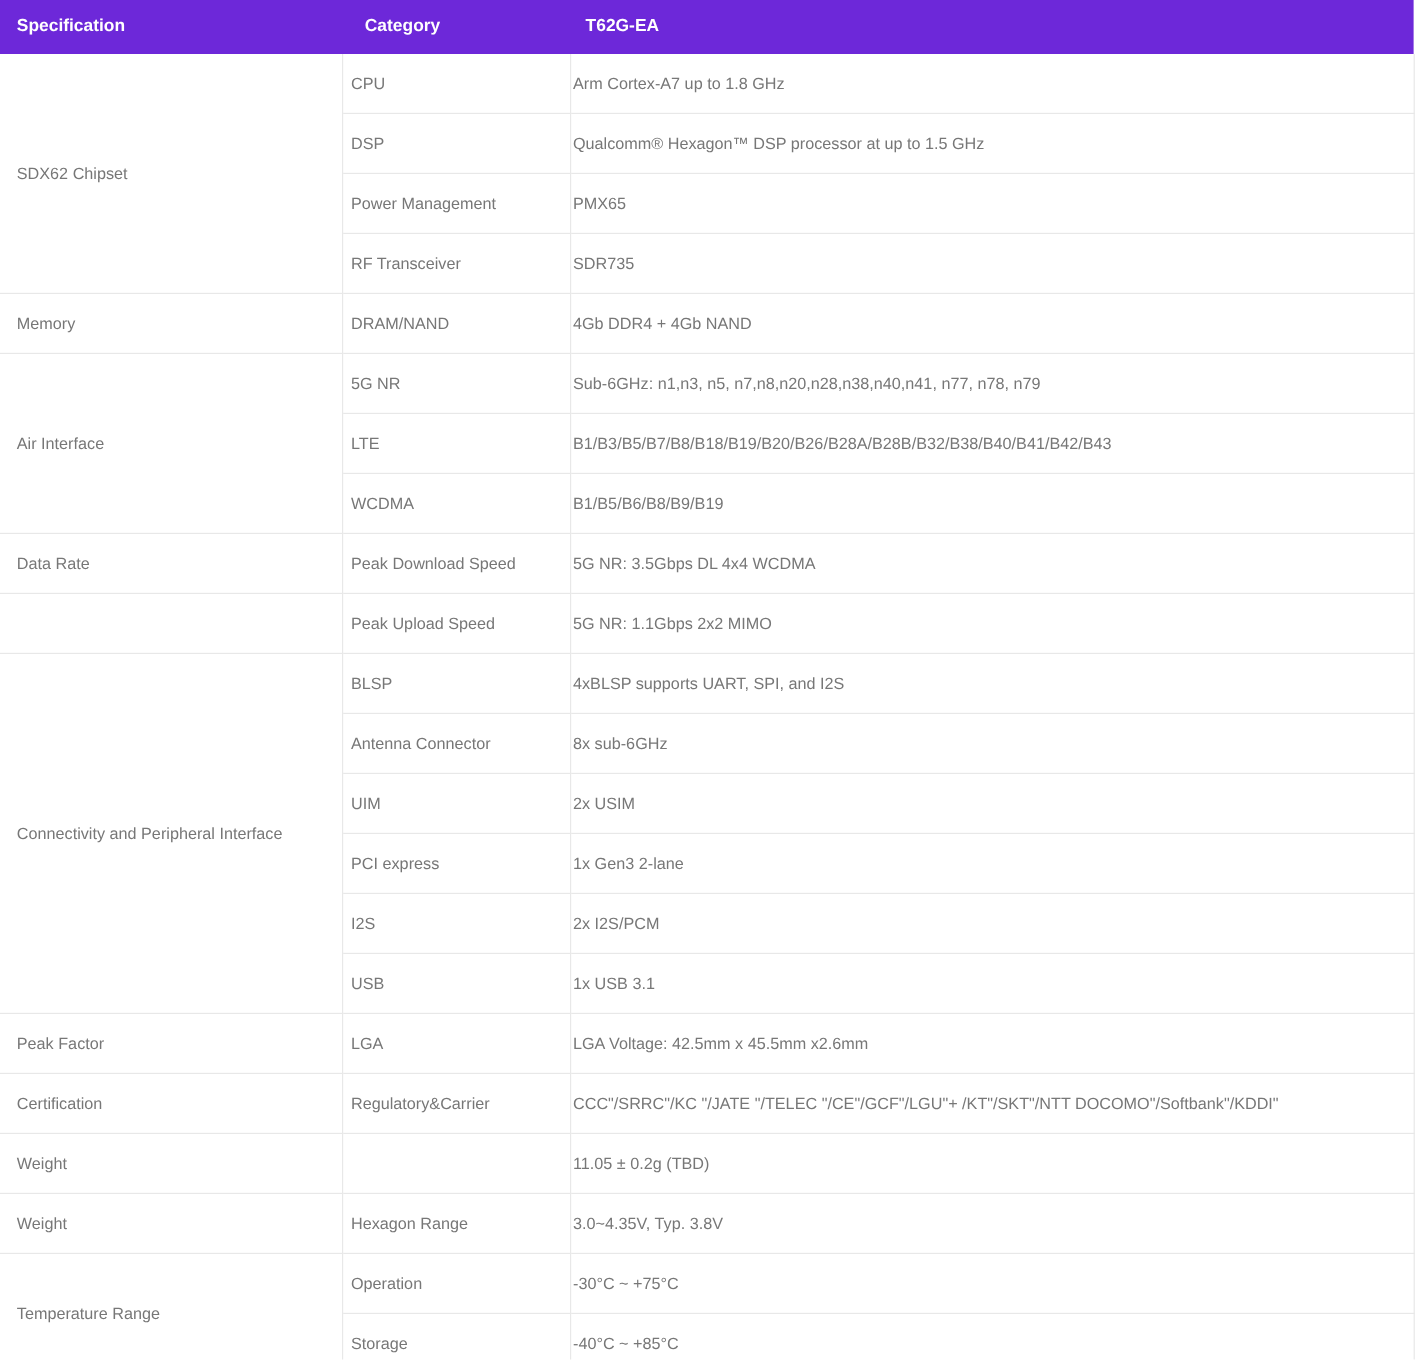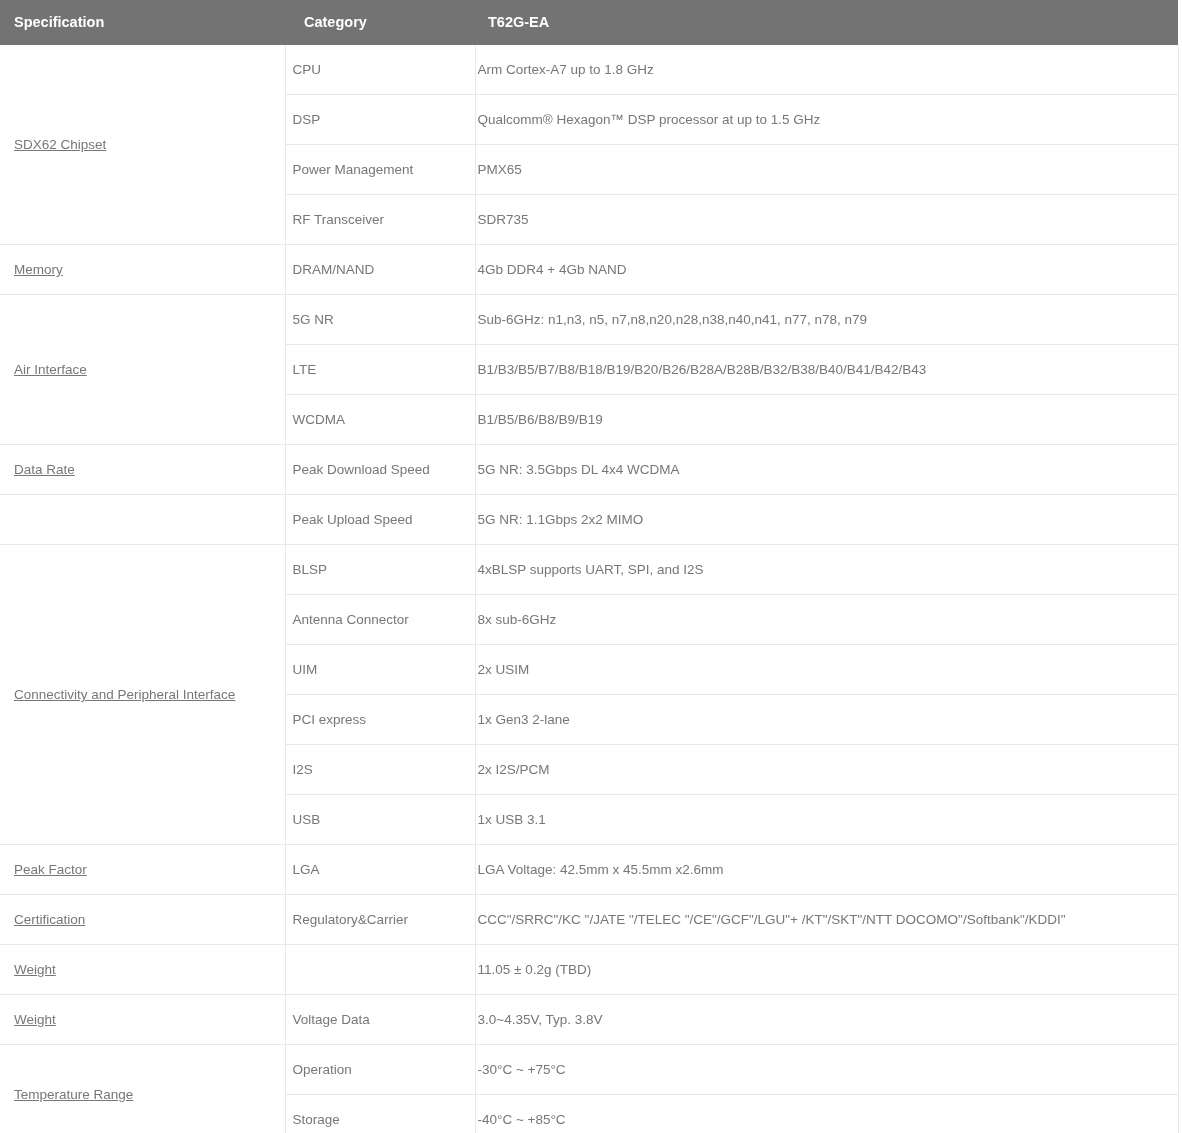--- a/index.html
+++ b/index.html
@@ -18,21 +18,21 @@
   #spec-table {
     width: 1178px;
     border-collapse: collapse;
     table-layout: fixed;
   }
   #spec-table col.c-spec     { width: 285px; }
   #spec-table col.c-category { width: 190px; }
   #spec-table col.c-value    { width: 703px; }
 
   thead th {
-    background: #737373;
+    background: #6d28d9;
     color: #ffffff;
     font-size: 14.5px;
     font-weight: bold;
     text-align: left;
     padding: 0 0 0 14px;
     height: 45px;
     line-height: 45px;
     border: none;
     white-space: nowrap;
   }
@@ -57,21 +57,20 @@
   }
   tbody td.col-category {
     padding-left: 7px;
   }
   tbody td.col-value {
     padding-left: 2px;
     border-right: 1px solid #e8e8e8;
   }
   tbody td.rowspan-cell {
     vertical-align: middle;
-    text-decoration: underline;
   }
 </style>
 </head>
 <body>
 
 <table id="spec-table">
   <colgroup>
     <col class="c-spec">
     <col class="c-category">
     <col class="c-value">
@@ -164,21 +163,21 @@
         <td class="col-category">Regulatory&amp;Carrier</td>
         <td class="col-value">CCC"/SRRC"/KC "/JATE "/TELEC "/CE"/GCF"/LGU"+ /KT"/SKT"/NTT DOCOMO"/Softbank"/KDDI"</td>
       </tr>
       <tr>
         <td class="col-spec rowspan-cell" rowspan="1">Weight</td>
         <td class="col-category"></td>
         <td class="col-value">11.05 ± 0.2g (TBD)</td>
       </tr>
       <tr>
         <td class="col-spec rowspan-cell" rowspan="1">Weight</td>
-        <td class="col-category">Voltage Data</td>
+        <td class="col-category">Hexagon Range</td>
         <td class="col-value">3.0~4.35V, Typ. 3.8V</td>
       </tr>
       <tr>
         <td class="col-spec rowspan-cell" rowspan="2">Temperature Range</td>
         <td class="col-category">Operation</td>
         <td class="col-value">-30°C ~ +75°C</td>
       </tr>
       <tr>
         <td class="col-category">Storage</td>
         <td class="col-value">-40°C ~ +85°C</td>

